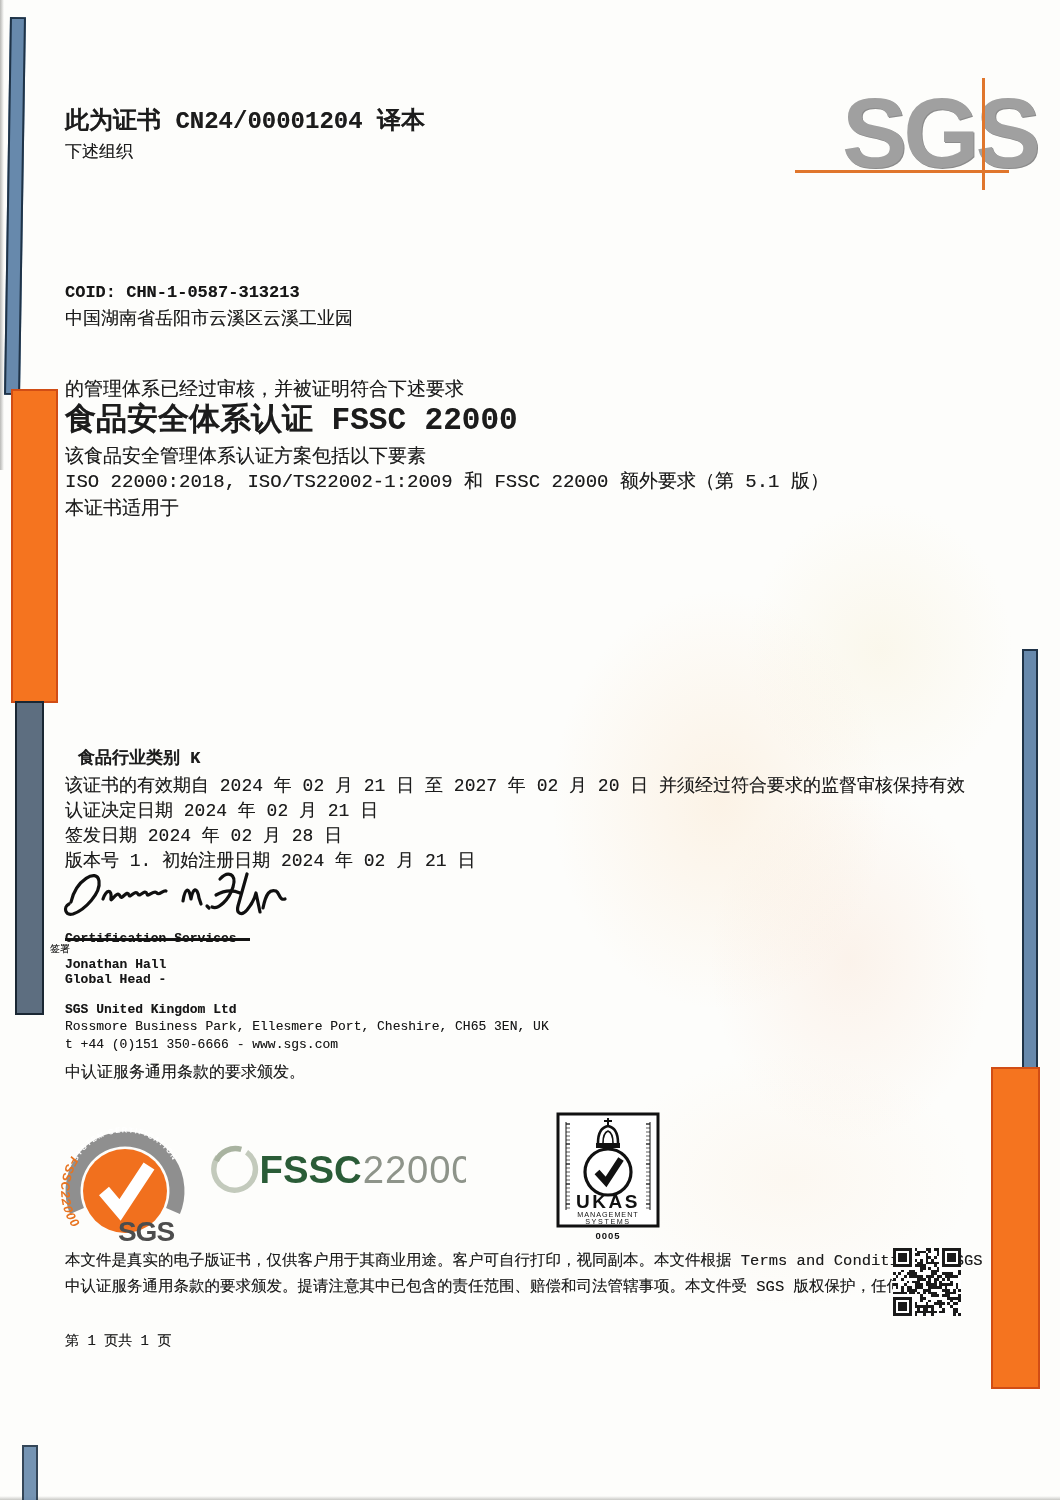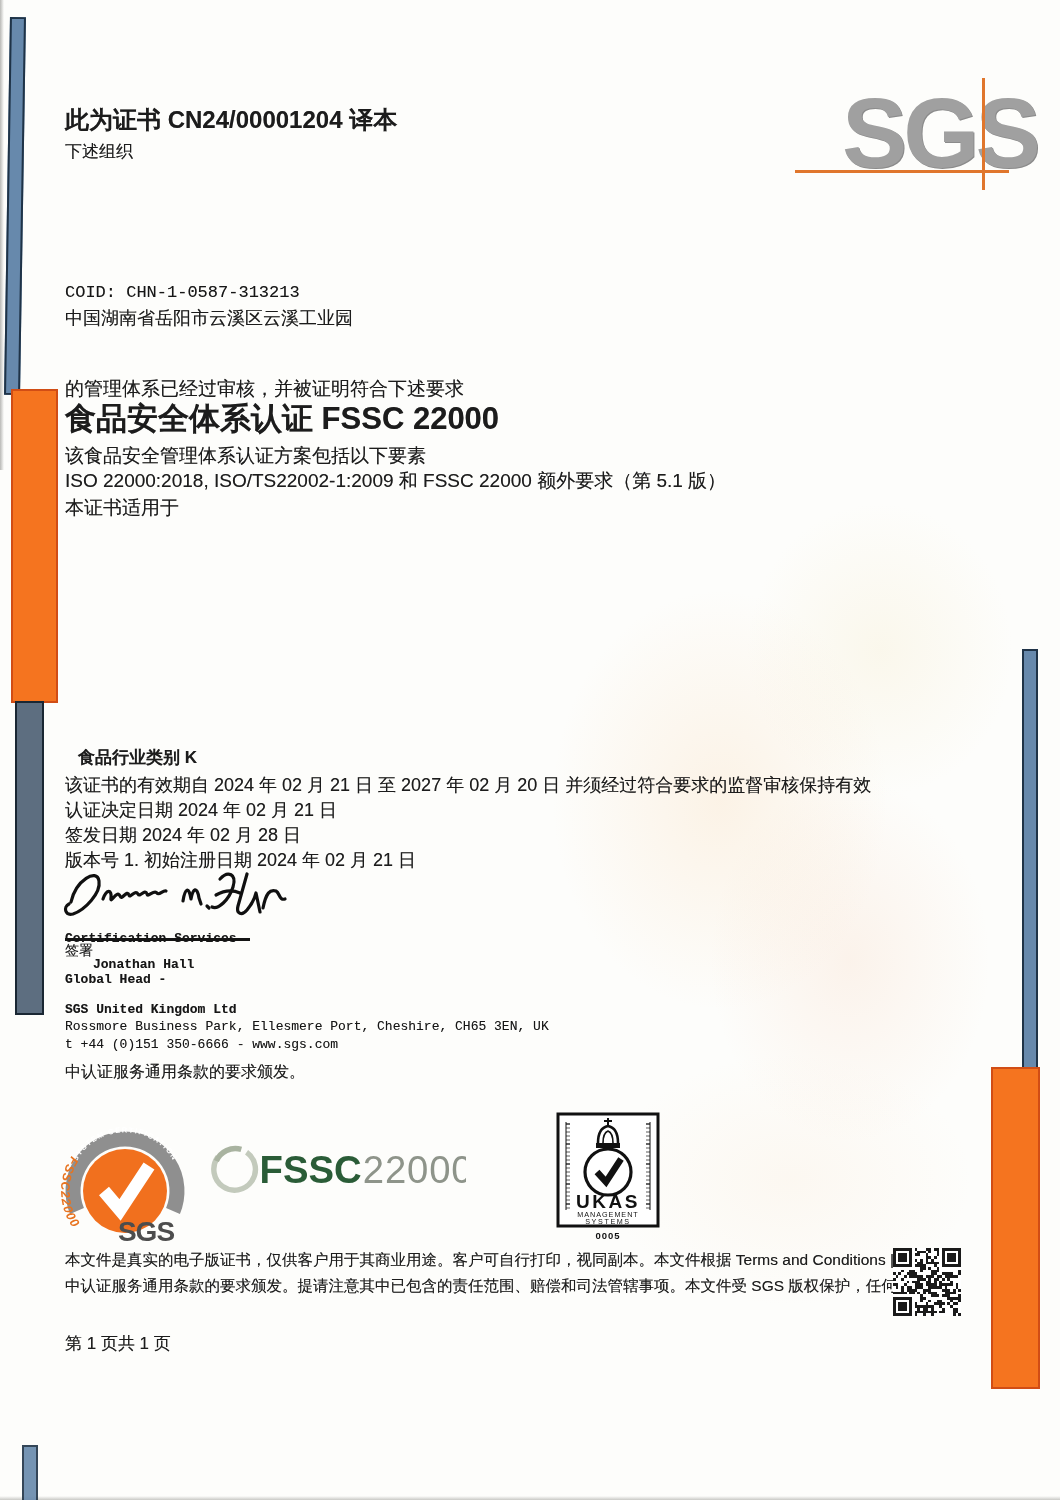--- a/index.html
+++ b/index.html
@@ -1,19 +1,19 @@
 <!DOCTYPE html>
 <html><head>
 <meta charset="utf-8">
 <style>
   html,body{margin:0;padding:0;background:#ddd;}
   .page{position:relative;width:1060px;height:1500px;margin:0 auto;background:#fdfdfb;overflow:hidden;
         font-family:"Liberation Serif","DejaVu Serif",serif;}
   .abs{position:absolute;}
-  .zh{font-family:Liberation Sans, sans-serif;color:#1c1c1c;text-shadow:0 0 .6px rgba(28,28,28,.5);white-space:nowrap;}
+  .zh{font-family:Liberation Mono, monospace;color:#1c1c1c;text-shadow:0 0 .6px rgba(28,28,28,.5);white-space:nowrap;}
   .tw{font-family:"Liberation Mono","DejaVu Sans Mono",monospace;color:#161616;text-shadow:0 0 .5px rgba(22,22,22,.4);white-space:nowrap;}
   .bar{position:absolute;box-sizing:border-box;}
   .bar-blue{background:#6789ac;border:2px solid #1f3347;}
   .bar-orange{background:#f5741f;border:2px solid #d14d15;}
   .bar-slate{background:#5d6e80;border:2px solid #1a2733;}
   .watermark{position:absolute;inset:0;pointer-events:none;
     background:
       radial-gradient(ellipse 240px 300px at 720px 800px, rgba(246,205,155,.22), transparent 70%),
       radial-gradient(ellipse 200px 260px at 850px 960px, rgba(242,188,150,.16), transparent 70%),
       radial-gradient(ellipse 190px 210px at 880px 650px, rgba(240,224,175,.20), transparent 70%),
@@ -41,21 +41,21 @@
   <div class="bar bar-blue" style="left:1022px;top:649px;width:16px;height:420px;"></div>
   <div class="bar bar-orange" style="left:991px;top:1067px;width:49px;height:322px;"></div>
   <div class="bar bar-blue" style="left:22px;top:1445px;width:16px;height:60px;opacity:.9;"></div>
 
   <div class="abs sgs-word" style="left:842px;top:84px;">SGS</div>
   <div class="crossline" style="left:795px;top:170px;width:214px;height:3px;"></div>
   <div class="crossline" style="left:982px;top:78px;width:3px;height:112px;"></div>
 
   <div class="abs zh" style="left:65px;top:104px;font-size:24px;font-weight:600;">此为证书 CN24/00001204 译本</div>
   <div class="abs zh" style="left:65px;top:140px;font-size:17px;">下述组织</div>
-  <div class="abs tw" style="left:65px;top:283px;font-size:17px;font-weight:400;">COID: CHN-1-0587-313213</div>
+  <div class="abs tw" style="left:65px;top:283px;font-size:17px;font-weight:700;">COID: CHN-1-0587-313213</div>
   <div class="abs zh" style="left:65px;top:376px;font-size:19px;">的管理体系已经过审核，并被证明符合下述要求</div>
 
   <div class="abs zh" style="left:65px;top:306px;font-size:18px;">中国湖南省岳阳市云溪区云溪工业园</div>
   <div class="abs zh" style="left:65px;top:398px;font-size:31px;font-weight:700;">食品安全体系认证 FSSC 22000</div>
   <div class="abs zh" style="left:65px;top:443px;font-size:19px;">该食品安全管理体系认证方案包括以下要素</div>
   <div class="abs zh" style="left:65px;top:468px;font-size:19px;">ISO 22000:2018, ISO/TS22002-1:2009 和 FSSC 22000 额外要求（第 5.1 版）</div>
   <div class="abs zh" style="left:65px;top:495px;font-size:19px;">本证书适用于</div>
 
   <div class="abs zh" style="left:78px;top:746px;font-size:17px;font-weight:700;">食品行业类别 K</div>
   <div class="abs zh" style="left:65px;top:773px;font-size:18px;">该证书的有效期自 2024 年 02 月 21 日 至 2027 年 02 月 20 日 并须经过符合要求的监督审核保持有效</div>
@@ -70,22 +70,22 @@
       <path d="M128 43 c2 -13 6 -15 8 -2 c2 -11 6 -13 8 -1 l2 6"></path>
       <path d="M152 48 l2 2"></path>
       <path d="M165 21 c8 -9 17 -5 13 8 c-4 13 -15 23 -21 20"></path>
       <path d="M161 37 c9 -5 17 -5 24 -2"></path>
       <path d="M192 16 l-9 32 c-2 8 4 10 9 4 c5 -6 8 -13 9 -17 l4 19"></path>
       <path d="M208 50 c3 -15 7 -19 13 -17 c4 2 3 10 9 8"></path>
     </g>
   </svg>
 
   <div class="sigline" style="left:65px;top:938px;width:185px;height:3px;"></div>
-  <div class="abs zh" style="left:65px;top:942px;font-size:14px;">签署</div>
-  <div class="abs tw" style="left:65px;top:957px;font-size:13px;font-weight:600;margin-left:28px;">Jonathan Hall</div>
+  <div class="abs zh" style="left:50px;top:942px;font-size:10px;">签署</div>
+  <div class="abs tw" style="left:65px;top:957px;font-size:13px;font-weight:600;">Jonathan Hall</div>
   <div class="abs tw" style="left:65px;top:972px;font-size:13px;font-weight:600;">Global Head -</div>
   <div class="abs tw" style="left:65px;top:931px;font-size:13px;font-weight:600;">Certification Services</div>
   <div class="abs tw" style="left:65px;top:1002px;font-size:13px;font-weight:600;">SGS United Kingdom Ltd</div>
   <div class="abs tw" style="left:65px;top:1019px;font-size:13px;">Rossmore Business Park, Ellesmere Port, Cheshire, CH65 3EN, UK</div>
   <div class="abs tw" style="left:65px;top:1037px;font-size:13px;">t +44 (0)151 350-6666 - www.sgs.com</div>
 
   <div class="abs zh" style="left:65px;top:1062px;font-size:16px;">中认证服务通用条款的要求颁发。</div>
 
   <svg class="abs" style="left:50px;top:1114px;" width="150" height="135" viewBox="0 0 150 135">
     <defs>
@@ -172,21 +172,21 @@
     <circle cx="56" cy="62" r="23" fill="none" stroke="#111" stroke-width="3.2"></circle>
     <path d="M45 62 L54 72 L69 49" fill="none" stroke="#111" stroke-width="6.5"></path>
     <text x="56" y="98" font-size="19" font-weight="700" letter-spacing="2.5" text-anchor="middle" fill="#111">UKAS</text>
     <text x="56" y="106.5" font-size="7.2" letter-spacing="1" text-anchor="middle" fill="#111">MANAGEMENT</text>
     <text x="56" y="114" font-size="7.2" letter-spacing="1.6" text-anchor="middle" fill="#111">SYSTEMS</text>
     <text x="56" y="129" font-size="9.5" font-weight="700" letter-spacing="1" text-anchor="middle" fill="#111">0005</text>
   </svg>
 
   <div class="abs zh" style="left:65px;top:1250px;font-size:15.5px;">本文件是真实的电子版证书，仅供客户用于其商业用途。客户可自行打印，视同副本。本文件根据 Terms and Conditions | SGS</div>
   <div class="abs zh" style="left:65px;top:1276px;font-size:15.5px;">中认证服务通用条款的要求颁发。提请注意其中已包含的责任范围、赔偿和司法管辖事项。本文件受 SGS 版权保护，任何未经</div>
-  <div class="abs zh" style="left:65px;top:1332px;font-size:17px;">第 1 页共 1 页</div>
+  <div class="abs zh" style="left:65px;top:1332px;font-size:14px;">第 1 页共 1 页</div>
 
   <svg class="abs" style="left:893px;top:1248px;" width="68" height="68" viewBox="0 0 25 25" shape-rendering="crispEdges">
     <rect x="0" y="0" width="25" height="25" fill="#ffffff"></rect>
     <g fill="#1a1a1a">
       <rect x="0" y="0" width="7" height="7"></rect>
         <rect x="1" y="1" width="5" height="5" fill="#fff"></rect>
         <rect x="2" y="2" width="3" height="3"></rect>
       <rect x="18" y="0" width="7" height="7"></rect>
         <rect x="19" y="1" width="5" height="5" fill="#fff"></rect>
         <rect x="20" y="2" width="3" height="3"></rect>

